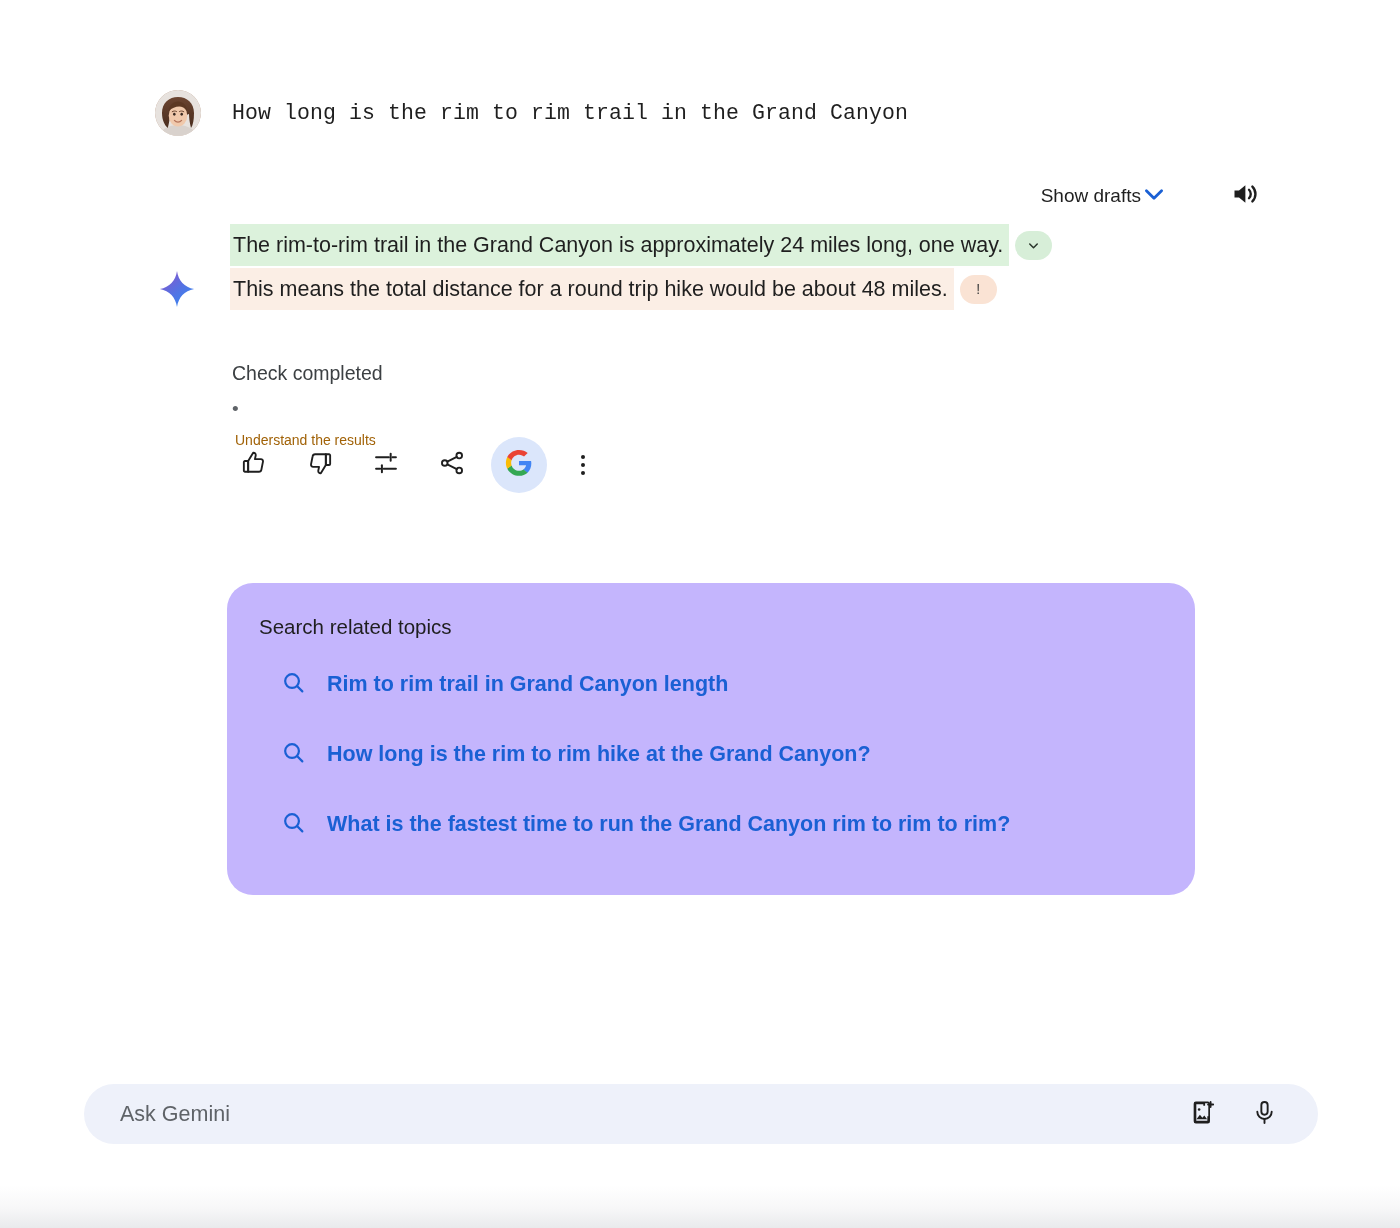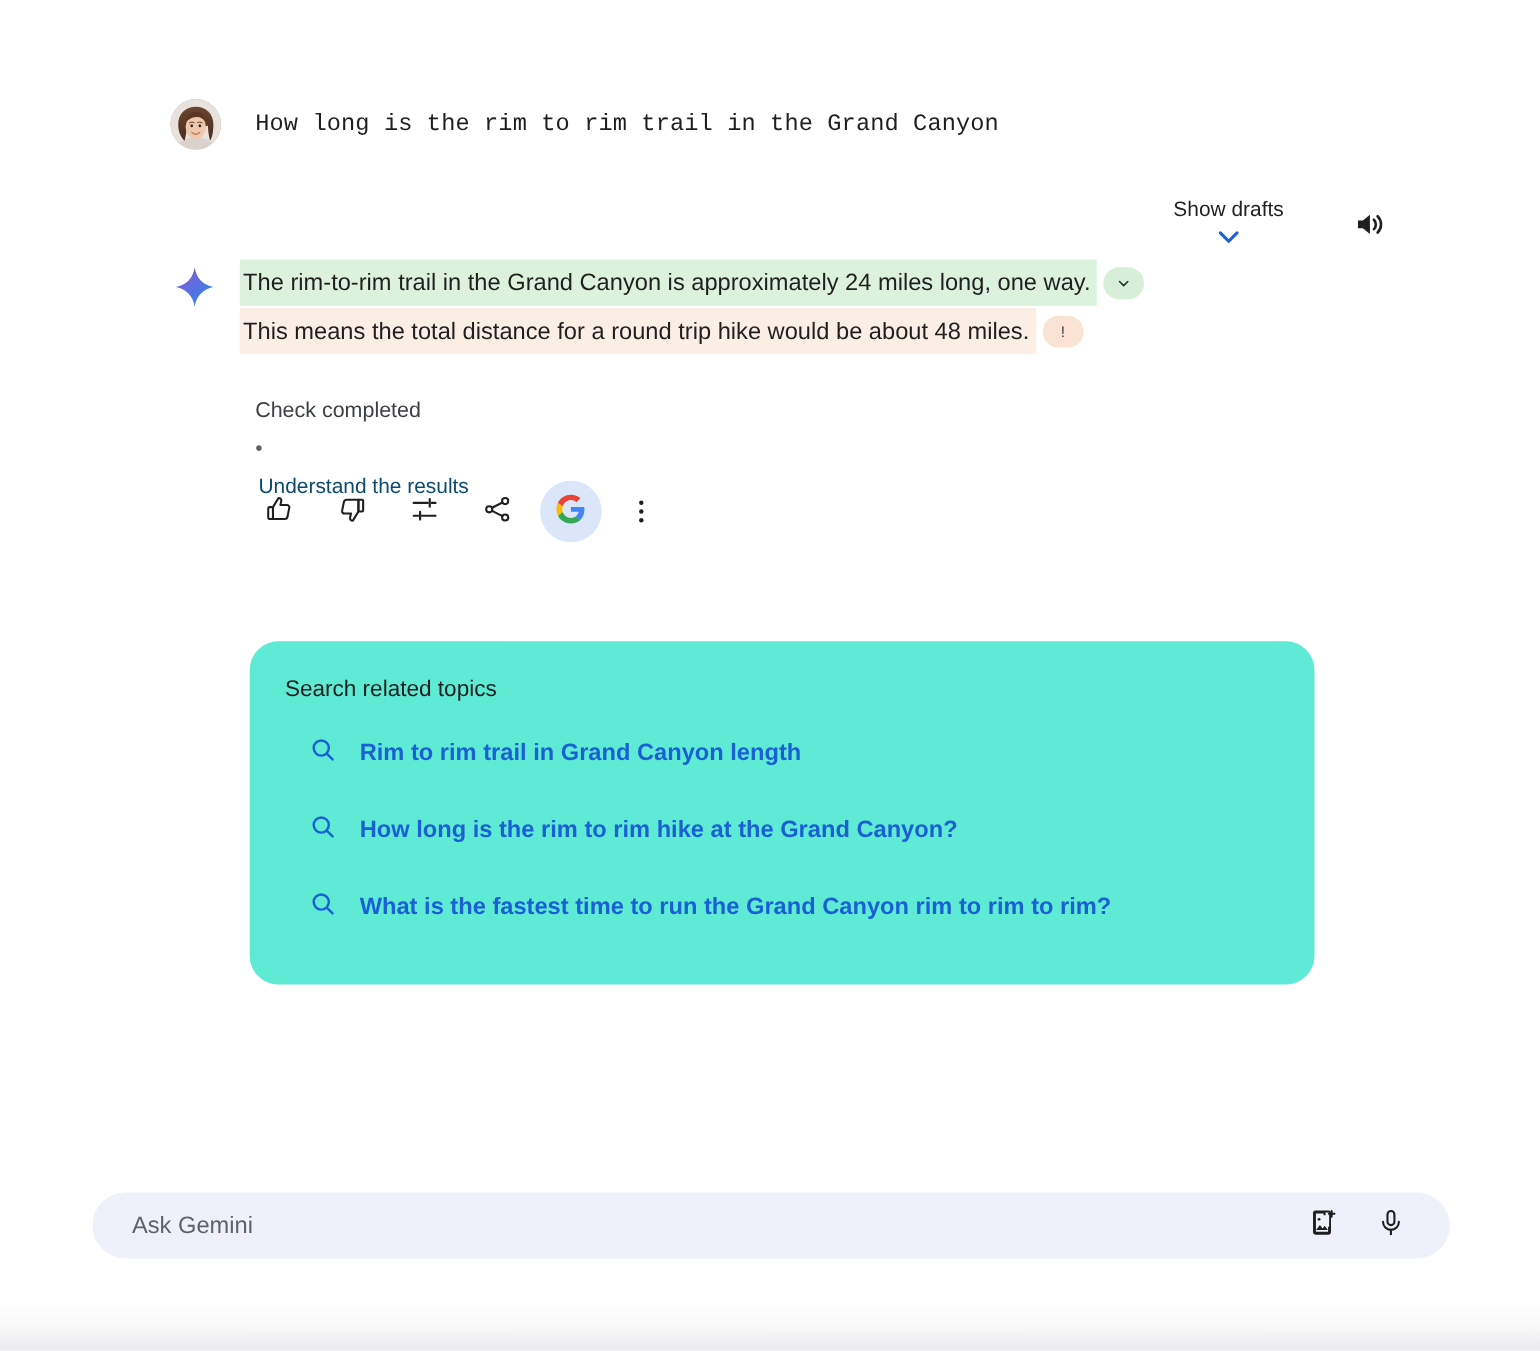--- a/index.html
+++ b/index.html
@@ -56,21 +56,20 @@
     align-items: center;
     gap: 0px;
   }
   .show-drafts {
     display: flex;
     align-items: center;
     gap: 0;
     cursor: pointer;
     padding: 4px 6px;
     border-radius: 18px;
-    flex-direction: column;
   }
   .show-drafts-label {
     font-size: 19px;
     color: #1f1f1f;
     font-weight: 500;
     white-space: nowrap;
   }
   .chev-blue { display: block; }
   .speaker-btn {
     margin-left: 52px;
@@ -80,24 +79,24 @@
     align-items: center;
     justify-content: center;
     cursor: pointer;
     border-radius: 50%;
   }
 
   
   .response-row {
     position: absolute;
     left: 158px;
-    top: 236px;
-    display: flex;
-    align-items: flex-start;
-    gap: 22px;
+    top: 224px;
+    display: flex;
+    align-items: flex-end;
+    gap: 34px;
     width: 1100px;
   }
   .sparkle { flex: 0 0 auto; margin-top: 6px; }
 
   .response-body { flex: 1 1 auto; }
 
   .claim-line {
     display: flex;
     align-items: center;
     gap: 0;
@@ -146,22 +145,22 @@
   .check-completed {
     font-size: 19.5px;
     color: #3c4043;
   }
   .check-dot {
     font-size: 19px;
     color: #5f6368;
     line-height: 1;
   }
   .understand-link {
-    font-size: 19px;
-    color: #0c4a6e;
+    font-size: 14px;
+    color: #a16207;
     cursor: pointer;
     margin-left: 3px;
   }
 
   
   .actions-row {
     position: absolute;
     left: 228px;
     top: 437px;
     display: flex;
@@ -202,21 +201,21 @@
     border-radius: 50%;
   }
 
   
   .topics-card {
     position: absolute;
     left: 227px;
     top: 583px;
     width: 968px;
     height: 312px;
-    background: #5eead4;
+    background: #c4b5fd;
     border-radius: 26px;
     padding: 32px 34px 0 32px;
   }
   .topics-title {
     font-size: 20.5px;
     color: #1f1f1f;
     margin-bottom: 10px;
   }
   .topic-item {
     display: flex;

